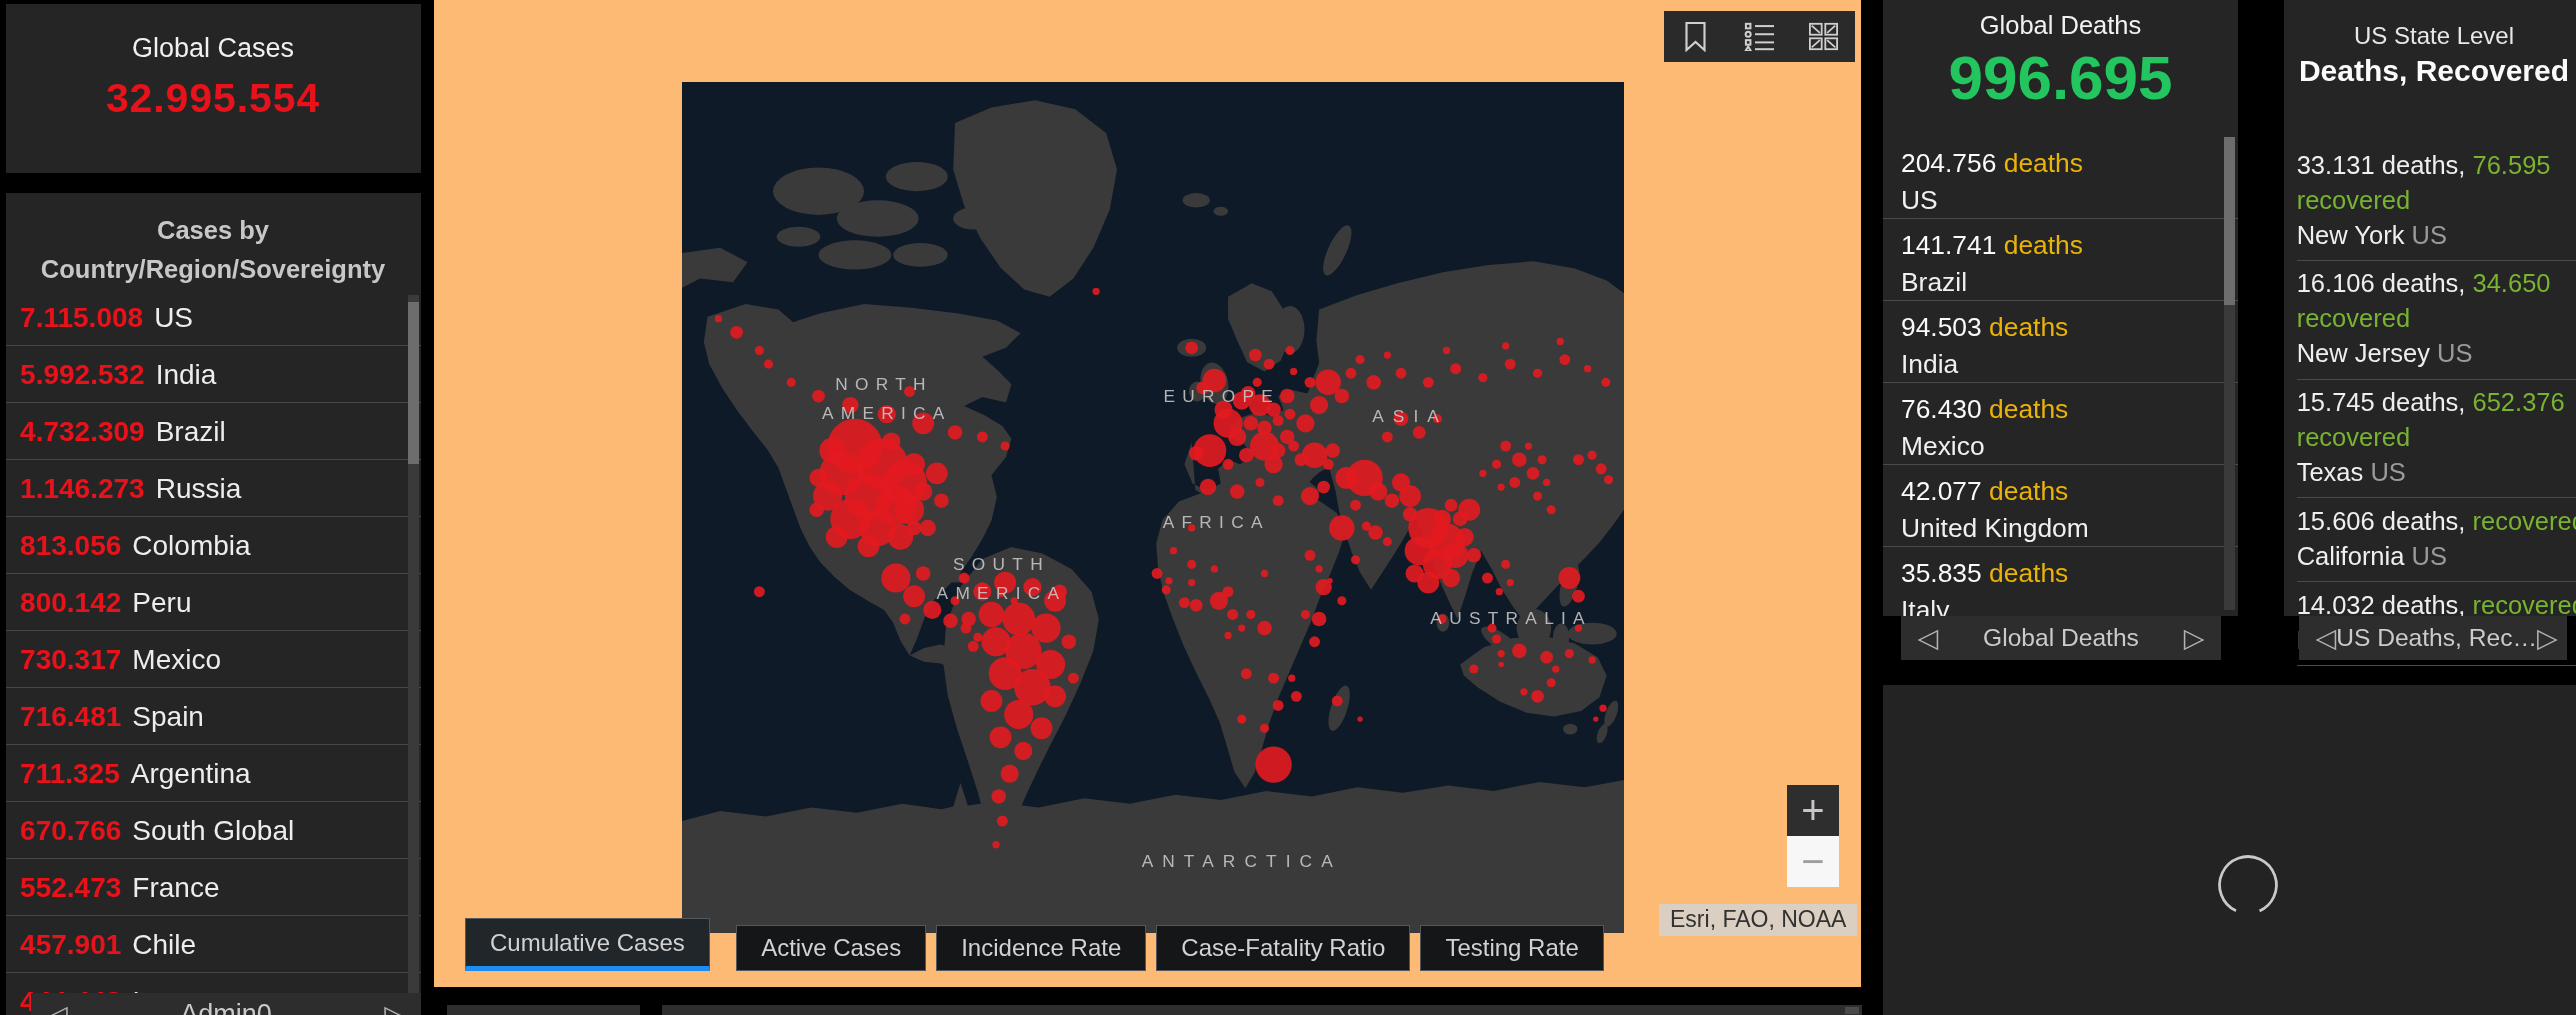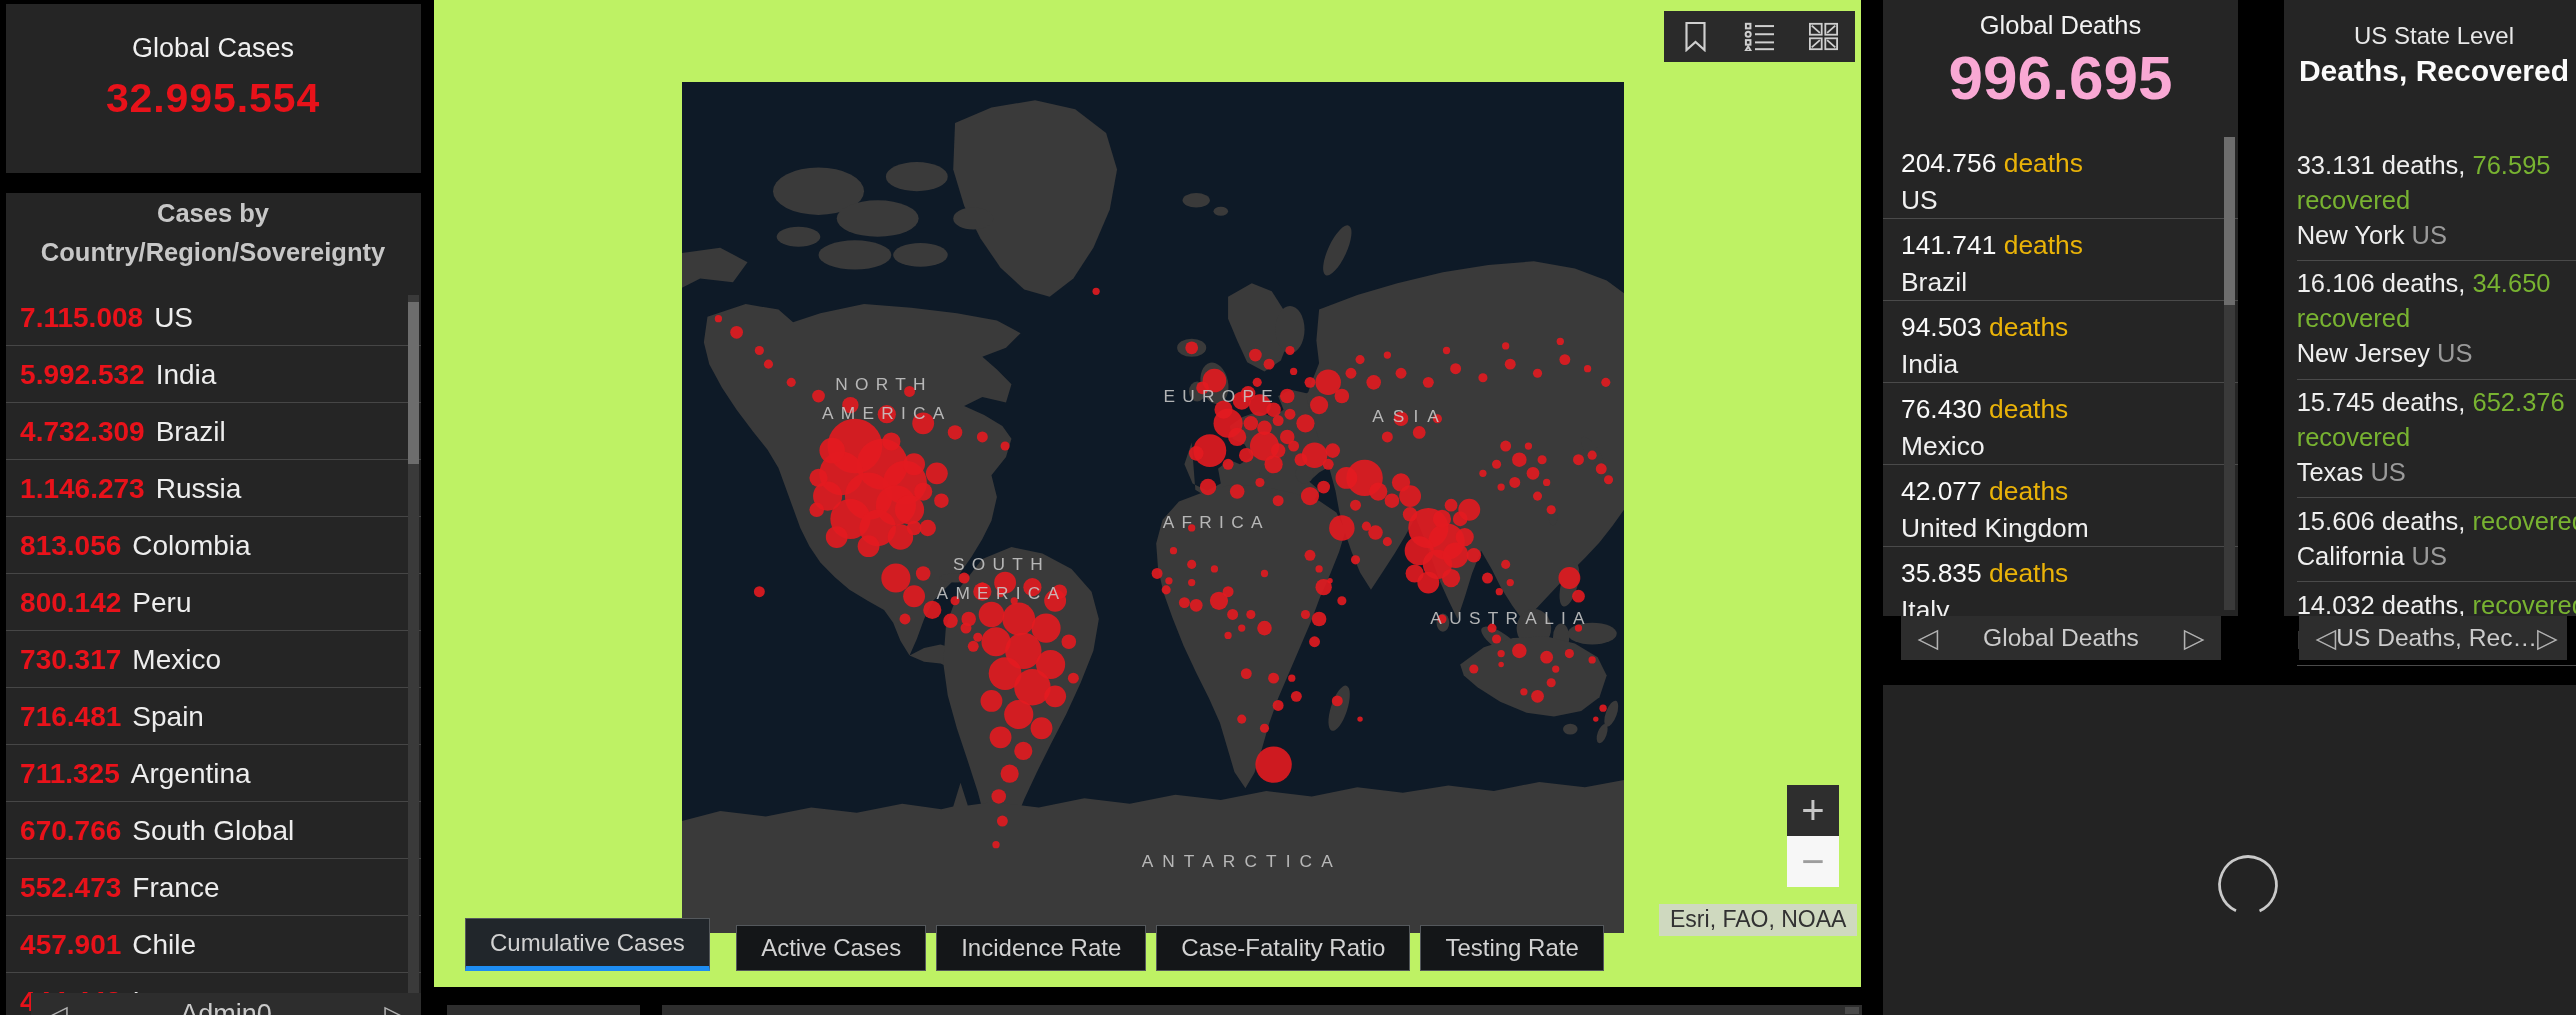--- a/index.html
+++ b/index.html
@@ -10,21 +10,21 @@
   html,body{width:2576px;height:1016px;background:#000;overflow:hidden;
     font-family:"Liberation Sans",sans-serif;position:relative;}
   .panel{position:absolute;background:var(--panel);}
 
   
   #p-global-cases{left:5.5px;top:3.6px;width:415px;height:169px;text-align:center;}
   .gc-title{padding-top:29px;font-size:27px;color:#f0f0f0;}
   .gc-value{margin-top:11px;font-size:41px;font-weight:700;color:var(--red);letter-spacing:0.9px;}
 
   #p-cases{left:5.5px;top:193px;width:415px;height:823px;overflow:hidden;}
-  .cases-header{text-align:center;padding-top:1px;font-size:25.5px;font-weight:700;
+  .cases-header{text-align:center;padding-top:18px;font-size:25.5px;font-weight:700;
     color:#c7c7c7;line-height:39px;}
   #cases-list{position:absolute;left:0;top:96px;right:0;bottom:0;}
   .case-row{height:57px;line-height:57px;border-bottom:0.9px solid #464646;
     padding-left:14.6px;font-size:28px;white-space:nowrap;}
   .case-row .num{color:var(--red);font-weight:700;margin-right:11px;}
   .case-row .nm{color:#ededed;}
   .vscroll{position:absolute;width:11px;background:#3a3a3a;}
   .vthumb{position:absolute;left:0;width:11px;background:#6d6d6d;}
   #cases-scroll{right:1.8px;top:102px;height:721px;}
   #cases-thumb{top:7.3px;height:162px;}
@@ -56,21 +56,21 @@
   .tab.active{height:53px;line-height:47px;background:#21262b;border-bottom:5.5px solid var(--tab_blue);margin-right:16.4px;}
 
   .sliver{position:absolute;background:#2e2e2e;}
   #sliver-1{left:447px;top:1005px;width:193px;height:11px;}
   #sliver-2{left:662px;top:1005px;width:1200px;height:11px;}
   #sliver-nub{position:absolute;right:2.7px;top:1.8px;width:14.6px;height:7.3px;background:#4a4a4a;}
 
   
   #p-gd{left:1883px;top:0;width:355px;height:616px;overflow:hidden;}
   .gd-title{text-align:center;padding-top:11px;font-size:25.5px;color:#f2f2f2;}
-  .gd-value{text-align:center;margin-top:1.8px;font-size:62px;font-weight:700;color:#f9a8d4;}
+  .gd-value{text-align:center;margin-top:1.8px;font-size:62px;font-weight:700;color:#22c55e;}
   #gd-list{position:absolute;left:0;top:137px;right:0;bottom:0;}
   .gd-row{height:82px;border-bottom:0.9px solid #4a4a4a;padding:11px 0 0 18px;}
   .gd-row .l1{font-size:26.4px;white-space:nowrap;}
   .gd-row .val{color:#fafafa;}
   .gd-row .dl{color:#eab308;}
   .gd-row .l2{font-size:26.4px;color:#f0f0f0;margin-top:6.4px;white-space:nowrap;}
   #gd-scroll{right:2.7px;top:137px;height:473px;}
   #gd-thumb{top:0;height:168px;}
   #gd-pager{left:1901px;top:616px;width:320px;height:44px;}
 
@@ -123,21 +123,21 @@
   <div class="vscroll" id="cases-scroll">
     <div class="vthumb" id="cases-thumb"></div>
   </div>
   <div class="pager" id="cases-pager">
     <span class="parrow">◁</span>
     <span class="plabel">Admin0</span>
     <span class="parrow">▷</span>
   </div>
 </div>
 
-<div class="panel" id="p-map" style="background:#bef264;">
+<div class="panel" id="p-map" style="background:#fdba74;">
   <div id="map-canvas">
     <svg width="942" height="851" viewBox="0 0 1035 935">
       <rect x="0" y="0" width="1035" height="935" fill="var(--ocean)"></rect>
       <g id="landmasses" fill="var(--land)">
         <path d="M300,45 L340,28 L388,20 L432,30 L466,56 L478,96 L470,140 L452,182 L430,216 L404,236 L376,228 L350,204 L328,172 L310,136 L298,96 Z"></path>
         <g>
           <ellipse cx="150" cy="120" rx="50" ry="26"></ellipse>
             <ellipse cx="215" cy="150" rx="45" ry="20"></ellipse>
           <ellipse cx="258" cy="104" rx="34" ry="16"></ellipse>
             <ellipse cx="190" cy="190" rx="40" ry="16"></ellipse>

